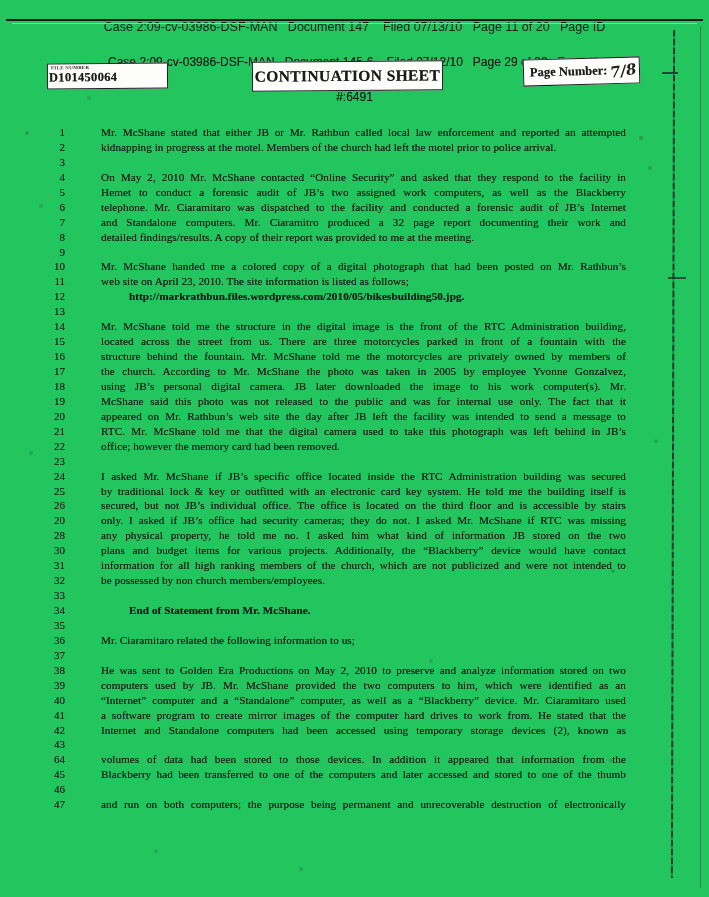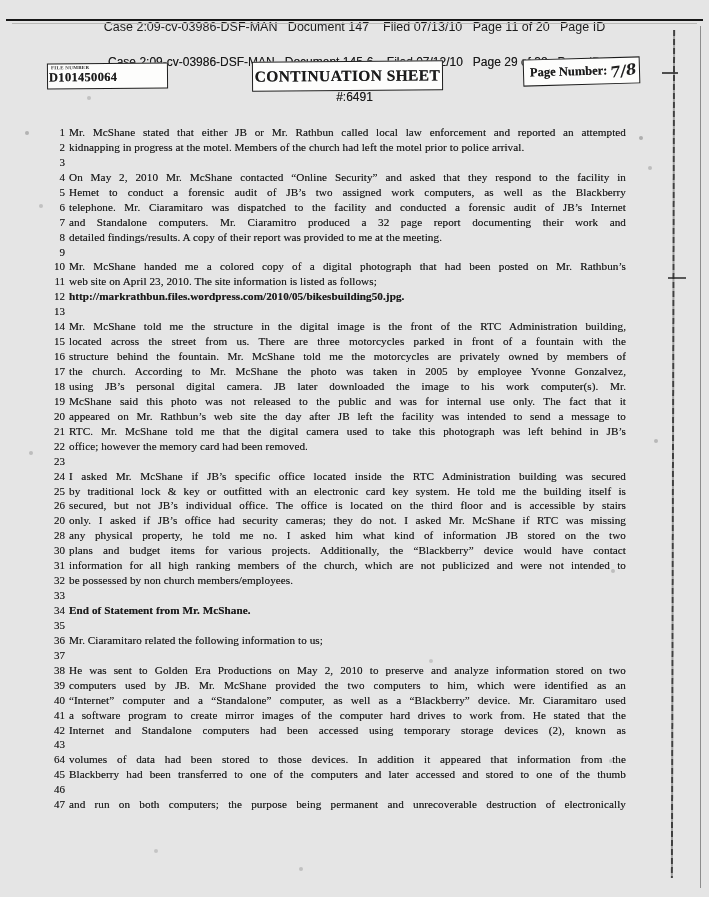--- a/index.html
+++ b/index.html
@@ -1,19 +1,19 @@
 <!DOCTYPE html>
 <html><head>
 <meta charset="utf-8">
 <style>
   html,body{margin:0;padding:0;background:#fff;}
   .page{
     position:relative;
     width:709px;height:897px;
-    background:#e5e5e5;
+    background:#22c55e;
     overflow:hidden;
     font-family:"Liberation Serif", serif;
     color:#1c1c1c;
   }
   
   .ecf-outer{
     position:absolute;top:-8px;left:0;right:0;
     text-align:center;
     font-family:"Liberation Sans", sans-serif;
     font-size:12.5px;line-height:14px;
@@ -44,28 +44,28 @@
   .pn-value{font-family:"DejaVu Serif",serif;font-style:italic;font-weight:bold;font-size:15px;
     margin-left:3px;transform:rotate(-7deg);display:inline-block;}
   
   .body-lines{position:absolute;top:126px;left:0;right:0;}
   .line{position:relative;height:14.95px;}
   .num{
     position:absolute;left:30px;width:35px;text-align:right;
     font-size:11px;color:#222;text-shadow:0 0 .3px rgba(0,0,0,.5);
   }
   .txt{
-    position:absolute;left:69px;right:83px;
+    position:absolute;left:101px;right:83px;
     font-size:11.2px;letter-spacing:.05px;
     text-align:justify;text-align-last:left;
     text-shadow:0 0 .35px rgba(0,0,0,.55);
     white-space:normal;overflow:hidden;
   }
   .txt.full{text-align-last:justify;}
-  .txt.bold{font-weight:bold;}
+  .txt.bold{font-weight:bold;margin-left:28px;}
   
   .artifact-v1{
     position:absolute;left:672px;top:30px;width:2.2px;height:848px;
     background:repeating-linear-gradient(to bottom,rgba(35,35,35,.85) 0 6px,rgba(35,35,35,.35) 6px 9px);
     transform:rotate(.15deg);
   }
   .artifact-v2{
     position:absolute;left:700px;top:26px;width:1.4px;height:862px;
     background:rgba(70,70,70,.55);
   }

